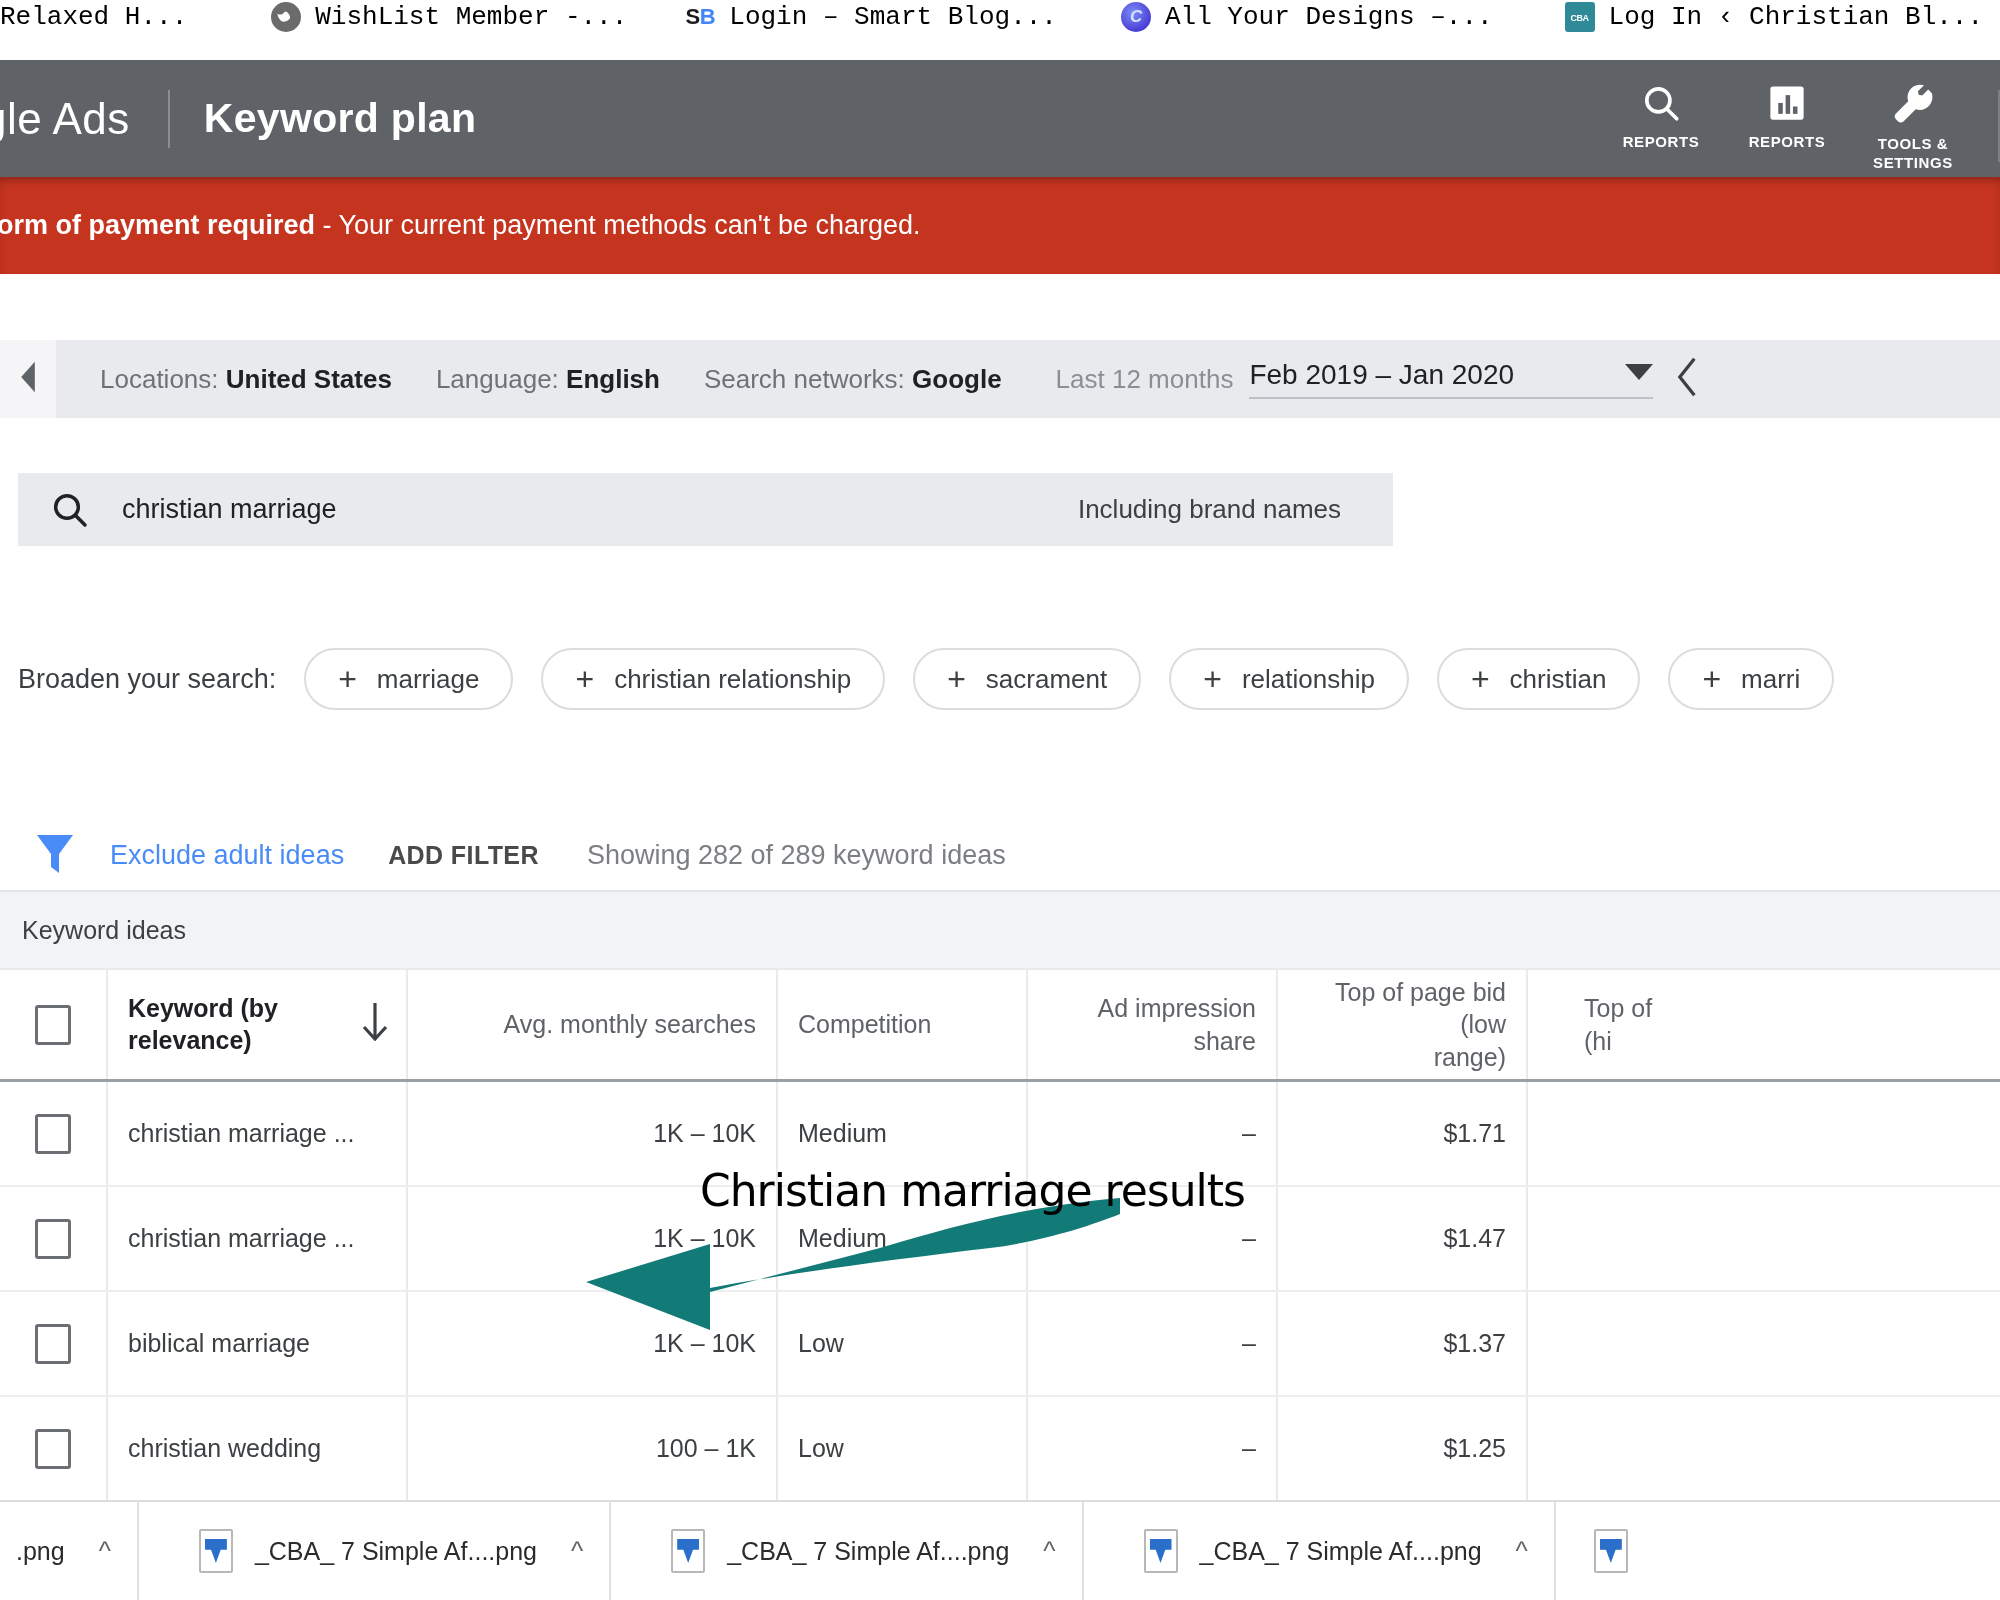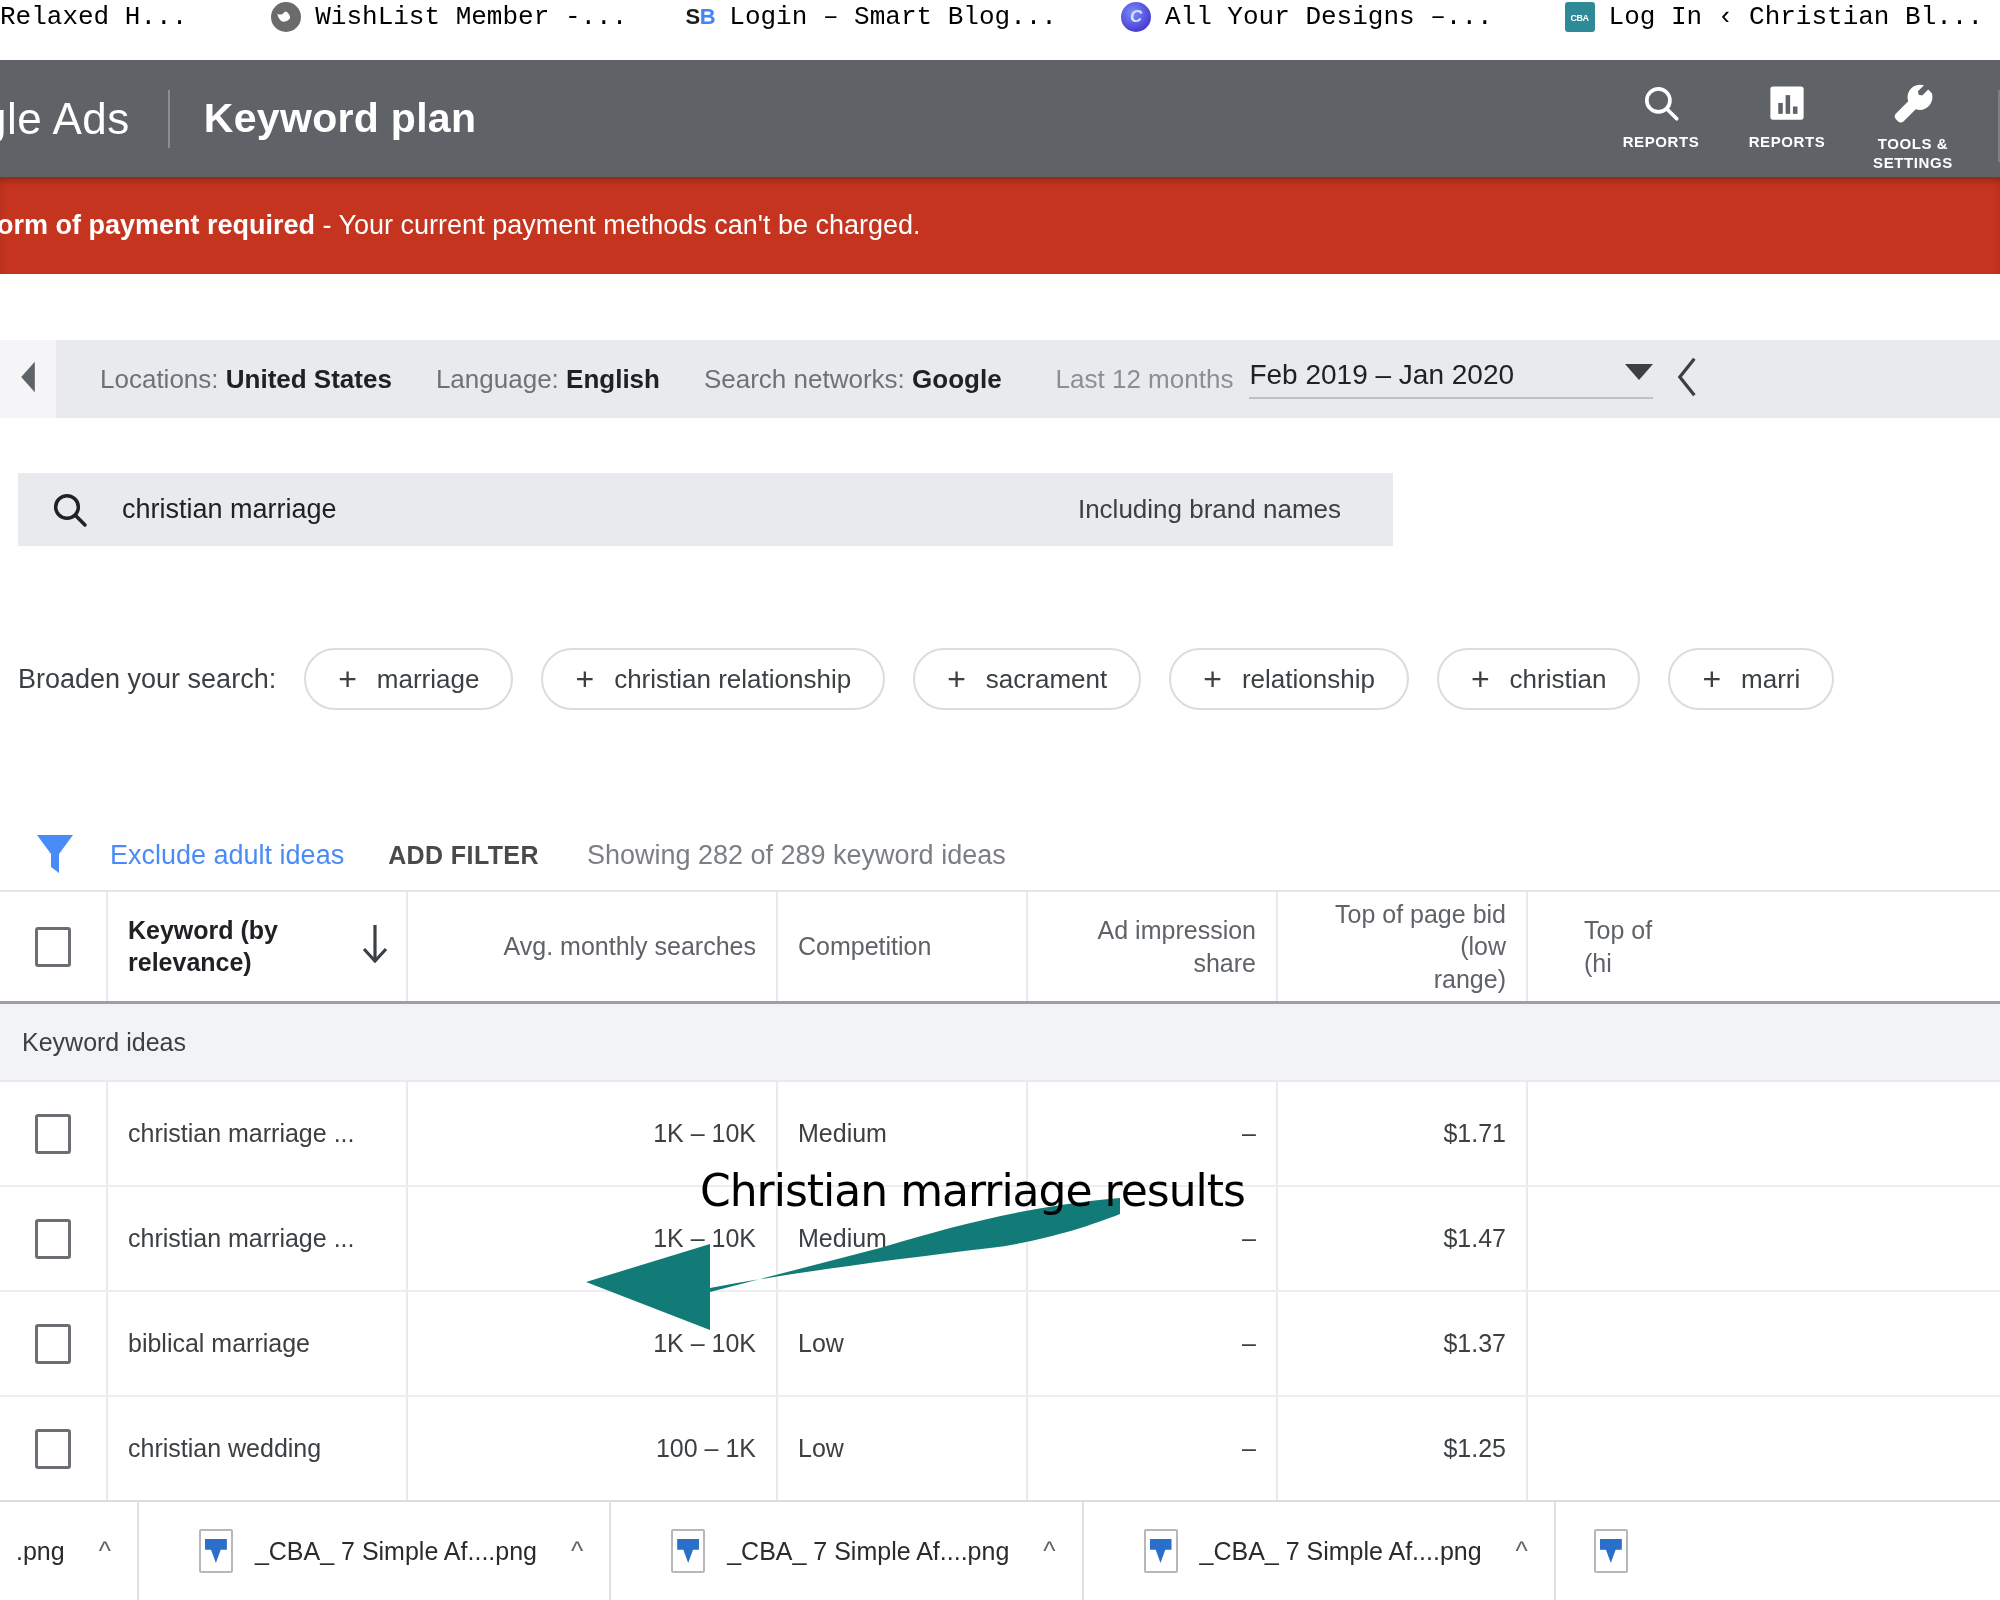--- a/index.html
+++ b/index.html
@@ -428,20 +428,24 @@
         <path d="M1 1 H19 L12 10.5 V20 L8 17 V10.5 Z" fill="#4a8cf7"></path>
       </svg>
   </div>
   <span class="flt-link">Exclude adult ideas</span>
   <span class="flt-btn">ADD FILTER</span>
   <span class="flt-count">Showing 282 of 289 keyword ideas</span>
 </div>
 
 <div class="table">
 
+  <div class="trow group-row">
+    <div class="group-label">Keyword ideas</div>
+  </div>
+
   <div class="trow thead">
     <div class="th c-check">
       <span class="checkbox"></span>
     </div>
     <div class="th c-kw">
       <span class="th-kw-inner"><span>Keyword (by</span><br><span>relevance)</span></span>
       <span class="sort-arrow">
         <svg width="26" height="38" viewBox="0 0 13 19" fill="none" stroke="#3c4043" stroke-width="1.6">
             <line x1="6.5" y1="0" x2="6.5" y2="17"></line>
             <path d="M1 12 L6.5 18 L12 12"></path>
@@ -456,24 +460,20 @@
       </div>
     <div class="th c-ais">
       <span class="th-right-label"><span>Ad impression</span><br><span>share</span></span>
     </div>
     <div class="th c-bidlo">
       <span class="th-right-label"><span>Top of page bid (low</span><br><span>range)</span></span>
     </div>
     <div class="th c-rest">
       <span class="th-right-label" style="text-align:left;padding-left:36px;"><span>Top of</span><br><span>(hi</span></span>
     </div>
-  </div>
-
-  <div class="trow group-row">
-    <div class="group-label">Keyword ideas</div>
   </div>
 
   <div class="trow drow">
     <div class="td c-check">
         <span class="checkbox"></span>
       </div>
     <div class="td c-kw">christian marriage ...</div>
     <div class="td c-vol">1K – 10K</div>
     <div class="td c-comp">Medium</div>
     <div class="td c-ais">–</div>

